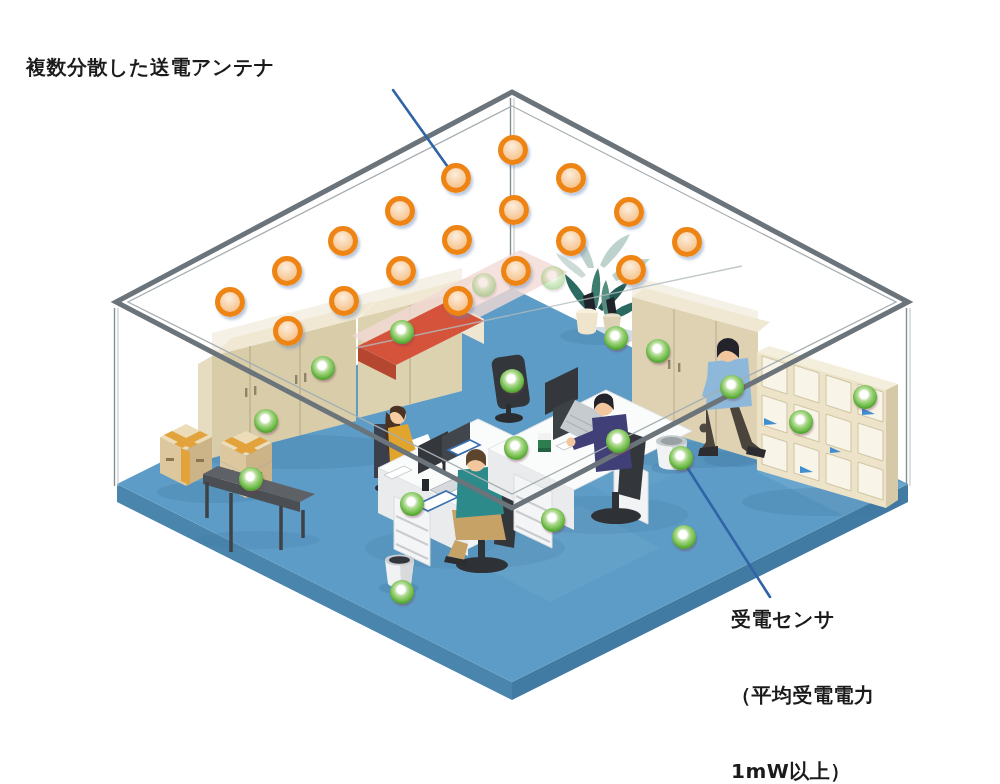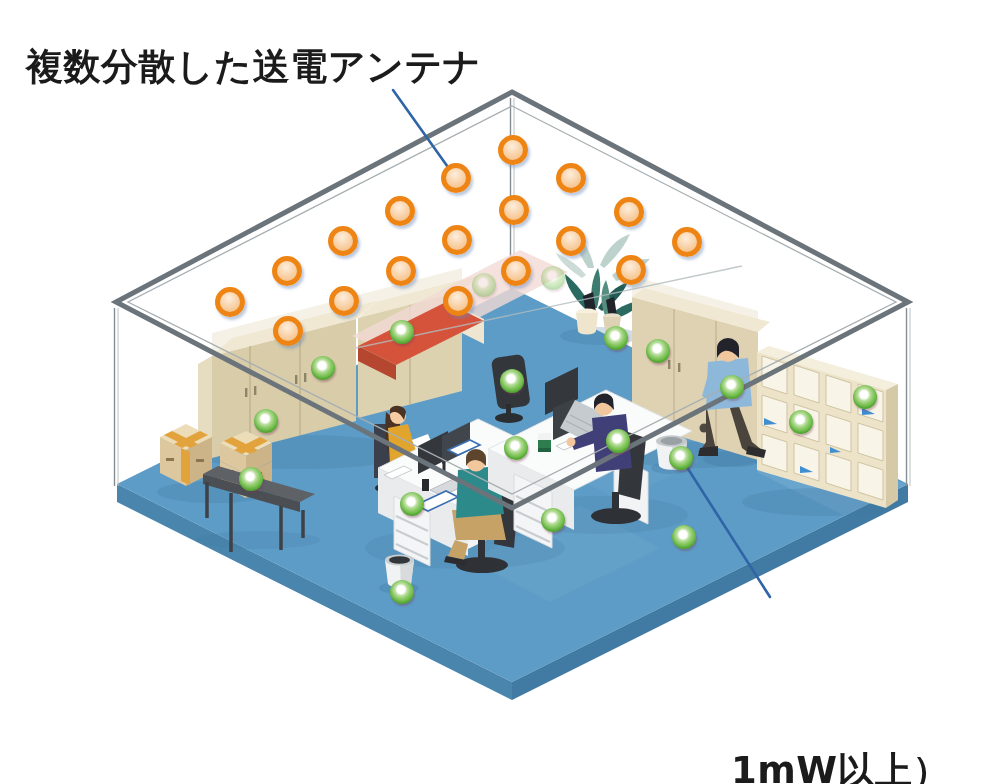--- a/index.html
+++ b/index.html
@@ -1,19 +1,19 @@
 <!DOCTYPE html>
 <html><head>
 <meta charset="utf-8">
 <style>
   html,body{margin:0;padding:0;background:#ffffff;}
   #canvas{position:relative;width:1000px;height:784px;background:#ffffff;overflow:hidden;
           font-family:"DejaVu Sans","Liberation Sans",sans-serif;}
   #scene-svg,#leader-svg{position:absolute;left:0;top:0;width:1000px;height:784px;}
-  .label{position:absolute;color:#1b1b1b;font-size:37px;font-weight:600;line-height:38px;
+  .label{position:absolute;color:#1b1b1b;font-size:20px;font-weight:600;line-height:38px;
          letter-spacing:0.5px;white-space:pre;}
   #label-transmitter{left:26px;top:48px;}
   #label-receiver{left:731px;top:600px;}
   .dot{position:absolute;border-radius:50%;box-sizing:border-box;}
   .antenna{width:30px;height:30px;border:5px solid #ee8414;
            background:radial-gradient(circle at 45% 32%, #fdeedd 0%, #f9d5ae 45%, #f4b877 100%);
            box-shadow:2px 3px 3px rgba(105,135,185,0.45);}
   .sensor{width:24px;height:24px;
           background:radial-gradient(circle at 46% 40%, #ffffff 0%, #ffffff 20%, #b9de9d 32%, #8bca67 48%, #69bf43 68%, #4fa52e 100%);
           box-shadow:1px 2px 2px rgba(125,55,95,0.38), inset 0 -2px 3px rgba(55,125,30,0.45);}
@@ -336,17 +336,17 @@
       <div class="dot sensor" style="left: 720px; top: 375px;"></div>
       <div class="dot sensor" style="left: 789px; top: 410px;"></div>
       <div class="dot sensor" style="left: 853px; top: 385px;"></div>
       <div class="dot sensor faded" style="left: 472px; top: 273px;"></div>
       <div class="dot sensor faded" style="left: 541px; top: 266px;"></div>
     </div>
 
   <div class="label" id="label-transmitter"><span>複数分散した送電アンテナ</span><br>
 </div>
 
-  <div class="label" id="label-receiver"><br>
-<br>
+  <div class="label" id="label-receiver"><span>受電センサ</span><br>
+<span>（平均受電電力</span><br>
 <span>1mW以上）</span></div>
 
 </div>
 
 </body></html>

